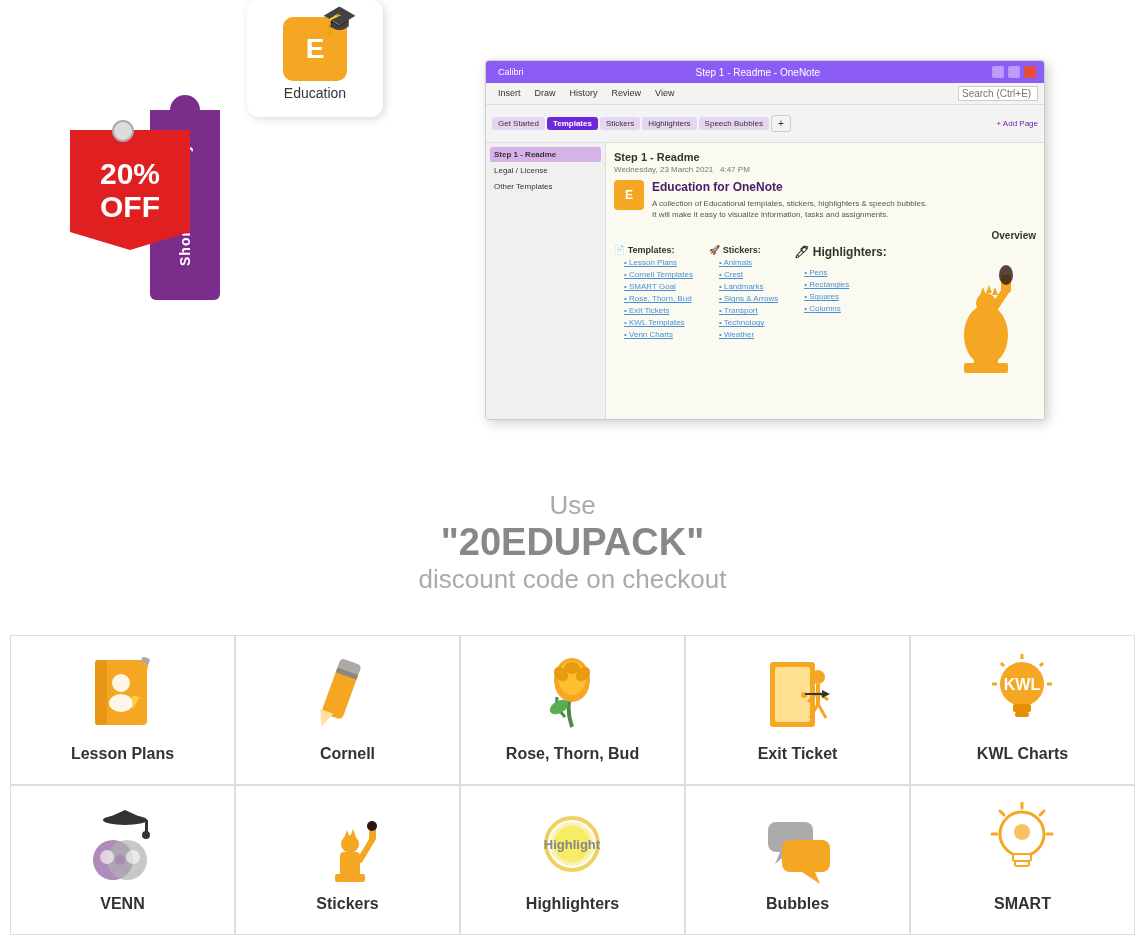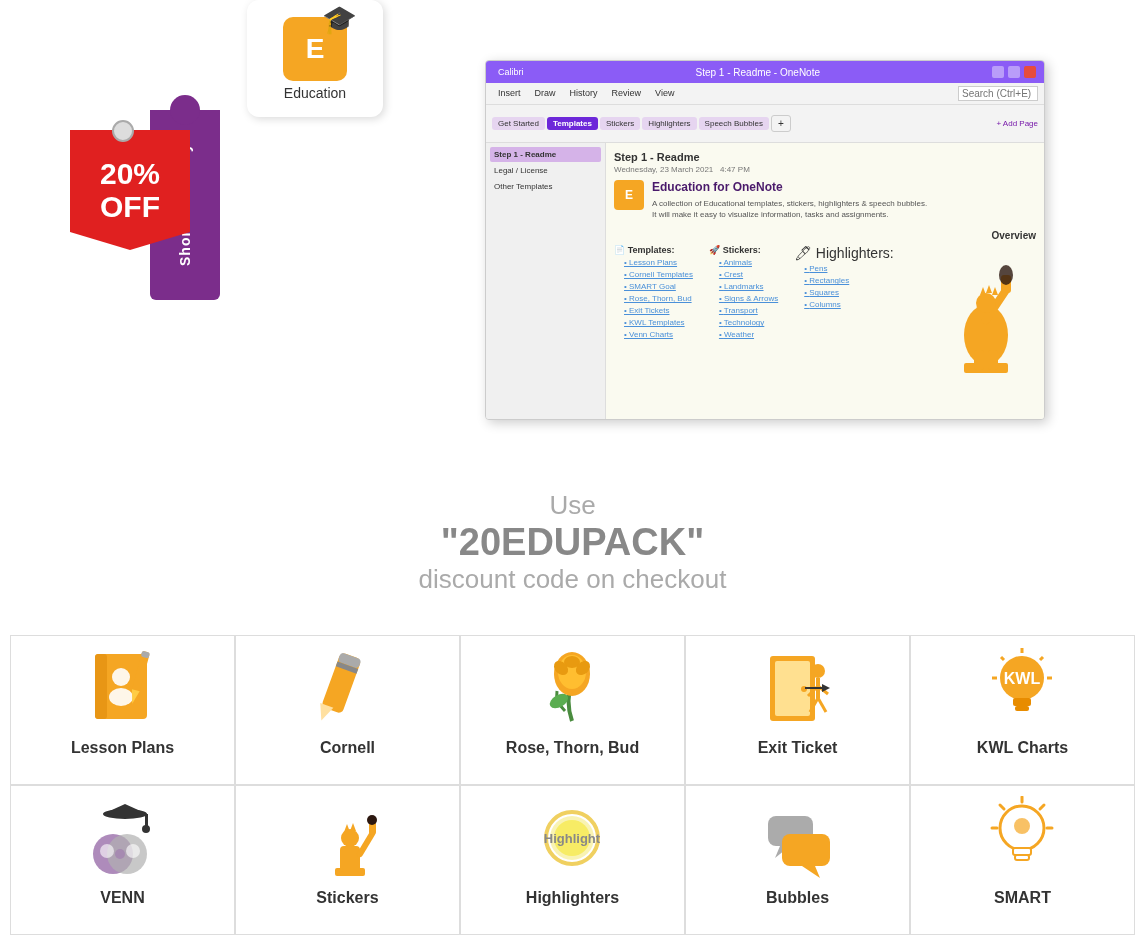--- a/index.html
+++ b/index.html
@@ -325,21 +325,21 @@
       gap: 0;
       margin-bottom: 0;
     }
 
     .grid-item {
       flex: 1;
       border: 1px solid #ddd;
       display: flex;
       flex-direction: column;
       align-items: center;
-      justify-content: flex-start;
+      justify-content: center;
       padding: 10px 5px 15px;
       min-height: 150px;
       cursor: pointer;
       transition: background 0.2s;
     }
 
     .grid-item-icon {
       width: 80px;
       height: 85px;
       display: flex;
@@ -474,21 +474,21 @@
             <div style="font-size:9px;font-weight:bold;color:#333;margin-bottom:2px;">🚀 Stickers:</div>
             <div class="onenote-list-item">Animals</div>
             <div class="onenote-list-item">Crest</div>
             <div class="onenote-list-item">Landmarks</div>
             <div class="onenote-list-item">Signs &amp; Arrows</div>
             <div class="onenote-list-item">Transport</div>
             <div class="onenote-list-item">Technology</div>
             <div class="onenote-list-item">Weather</div>
           </div>
           <div>
-            <div style="font-size:14px;font-weight:normal;color:#333;margin-bottom:2px;">🖊 Highlighters:</div>
+            <div style="font-size:12px;font-weight:bold;color:#333;margin-bottom:8px;">🖊 Highlighters:</div>
             <div class="onenote-list-item">Pens</div>
             <div class="onenote-list-item">Rectangles</div>
             <div class="onenote-list-item">Squares</div>
             <div class="onenote-list-item">Columns</div>
           </div>
 
           <div style="margin-left:auto;position:relative;">
             <svg width="100" height="130" viewBox="0 0 100 130">
 
               <ellipse cx="50" cy="90" rx="22" ry="30" fill="#F5A623"></ellipse>

